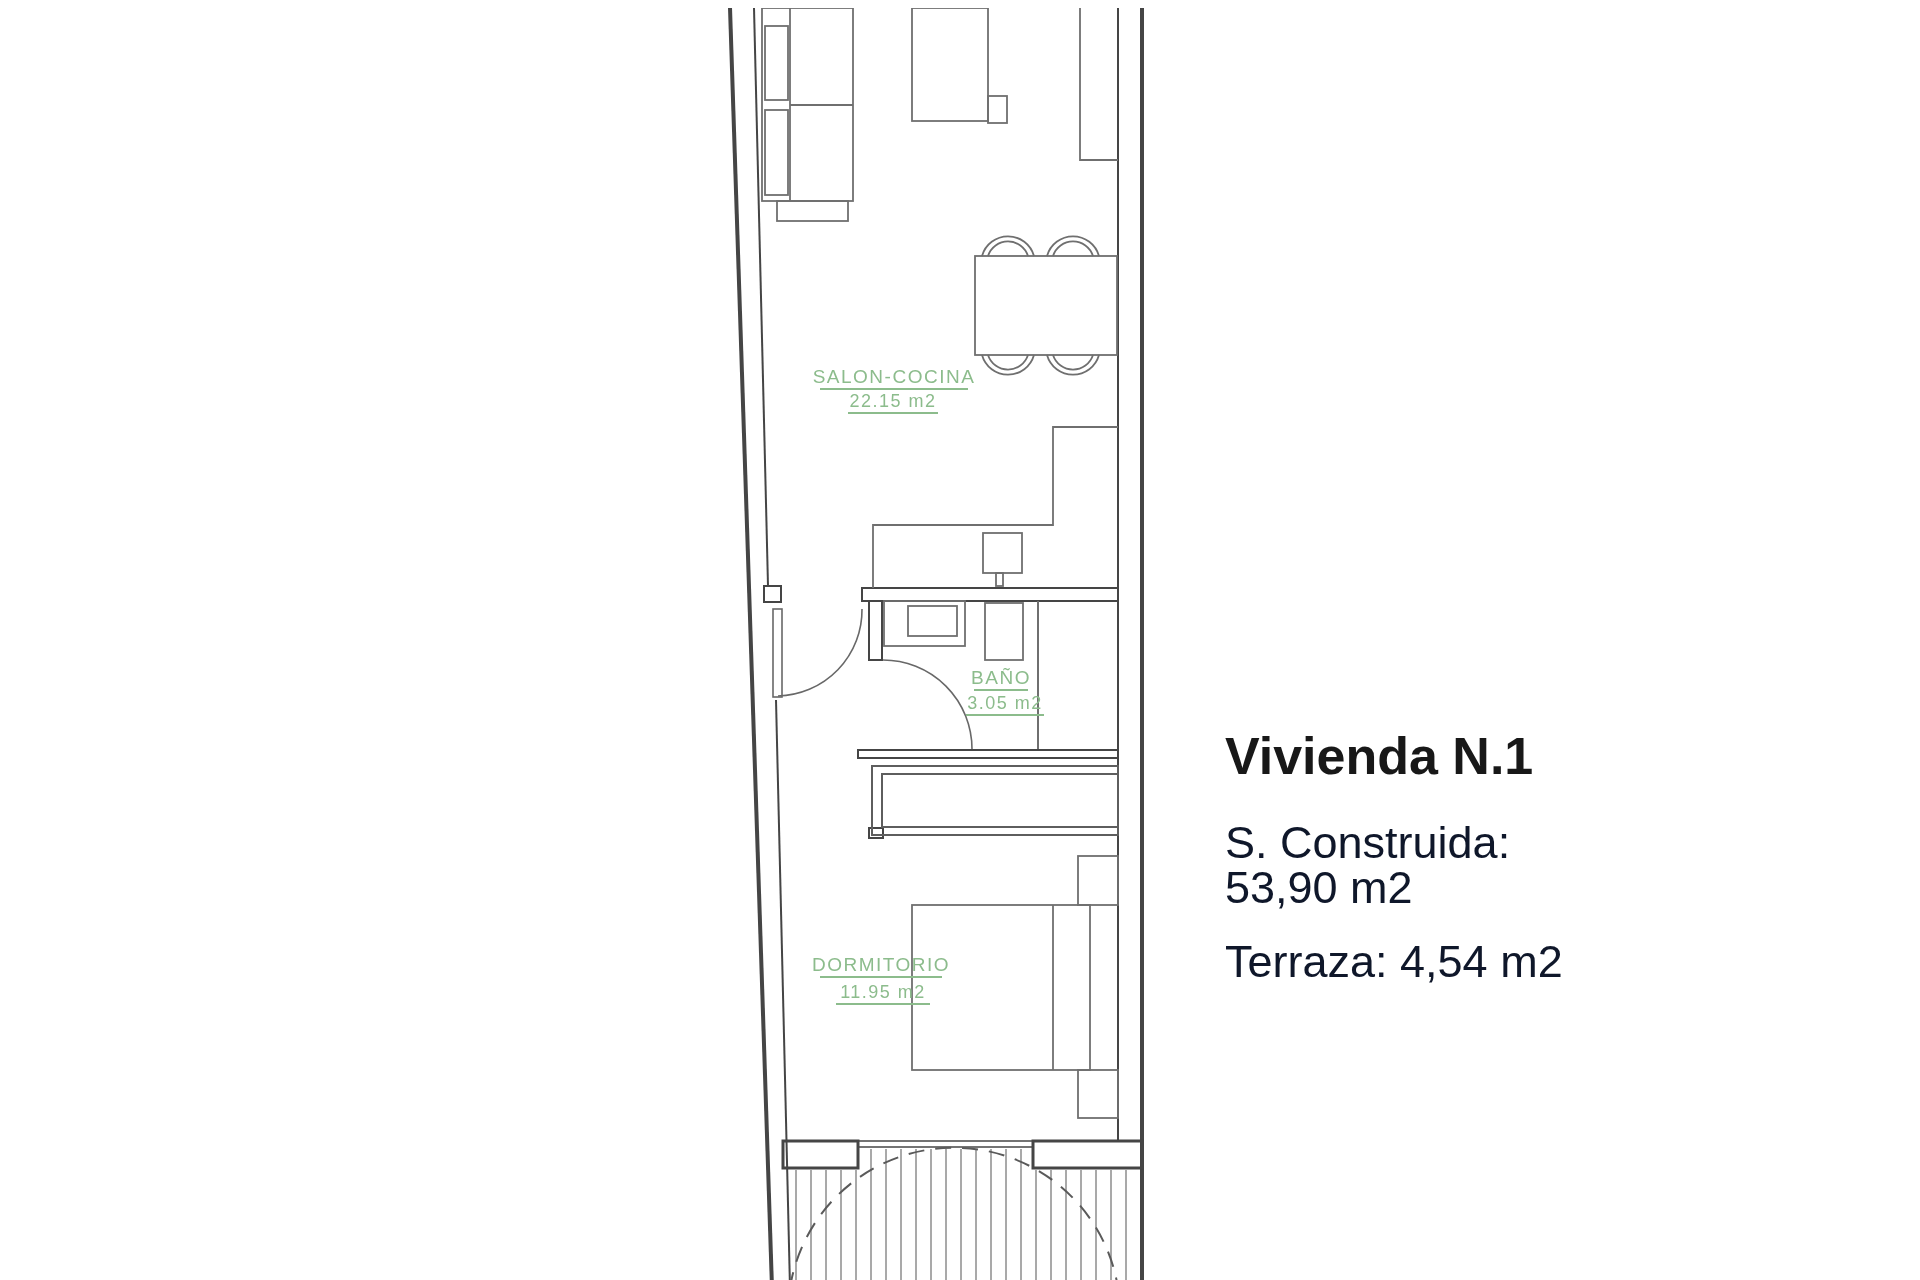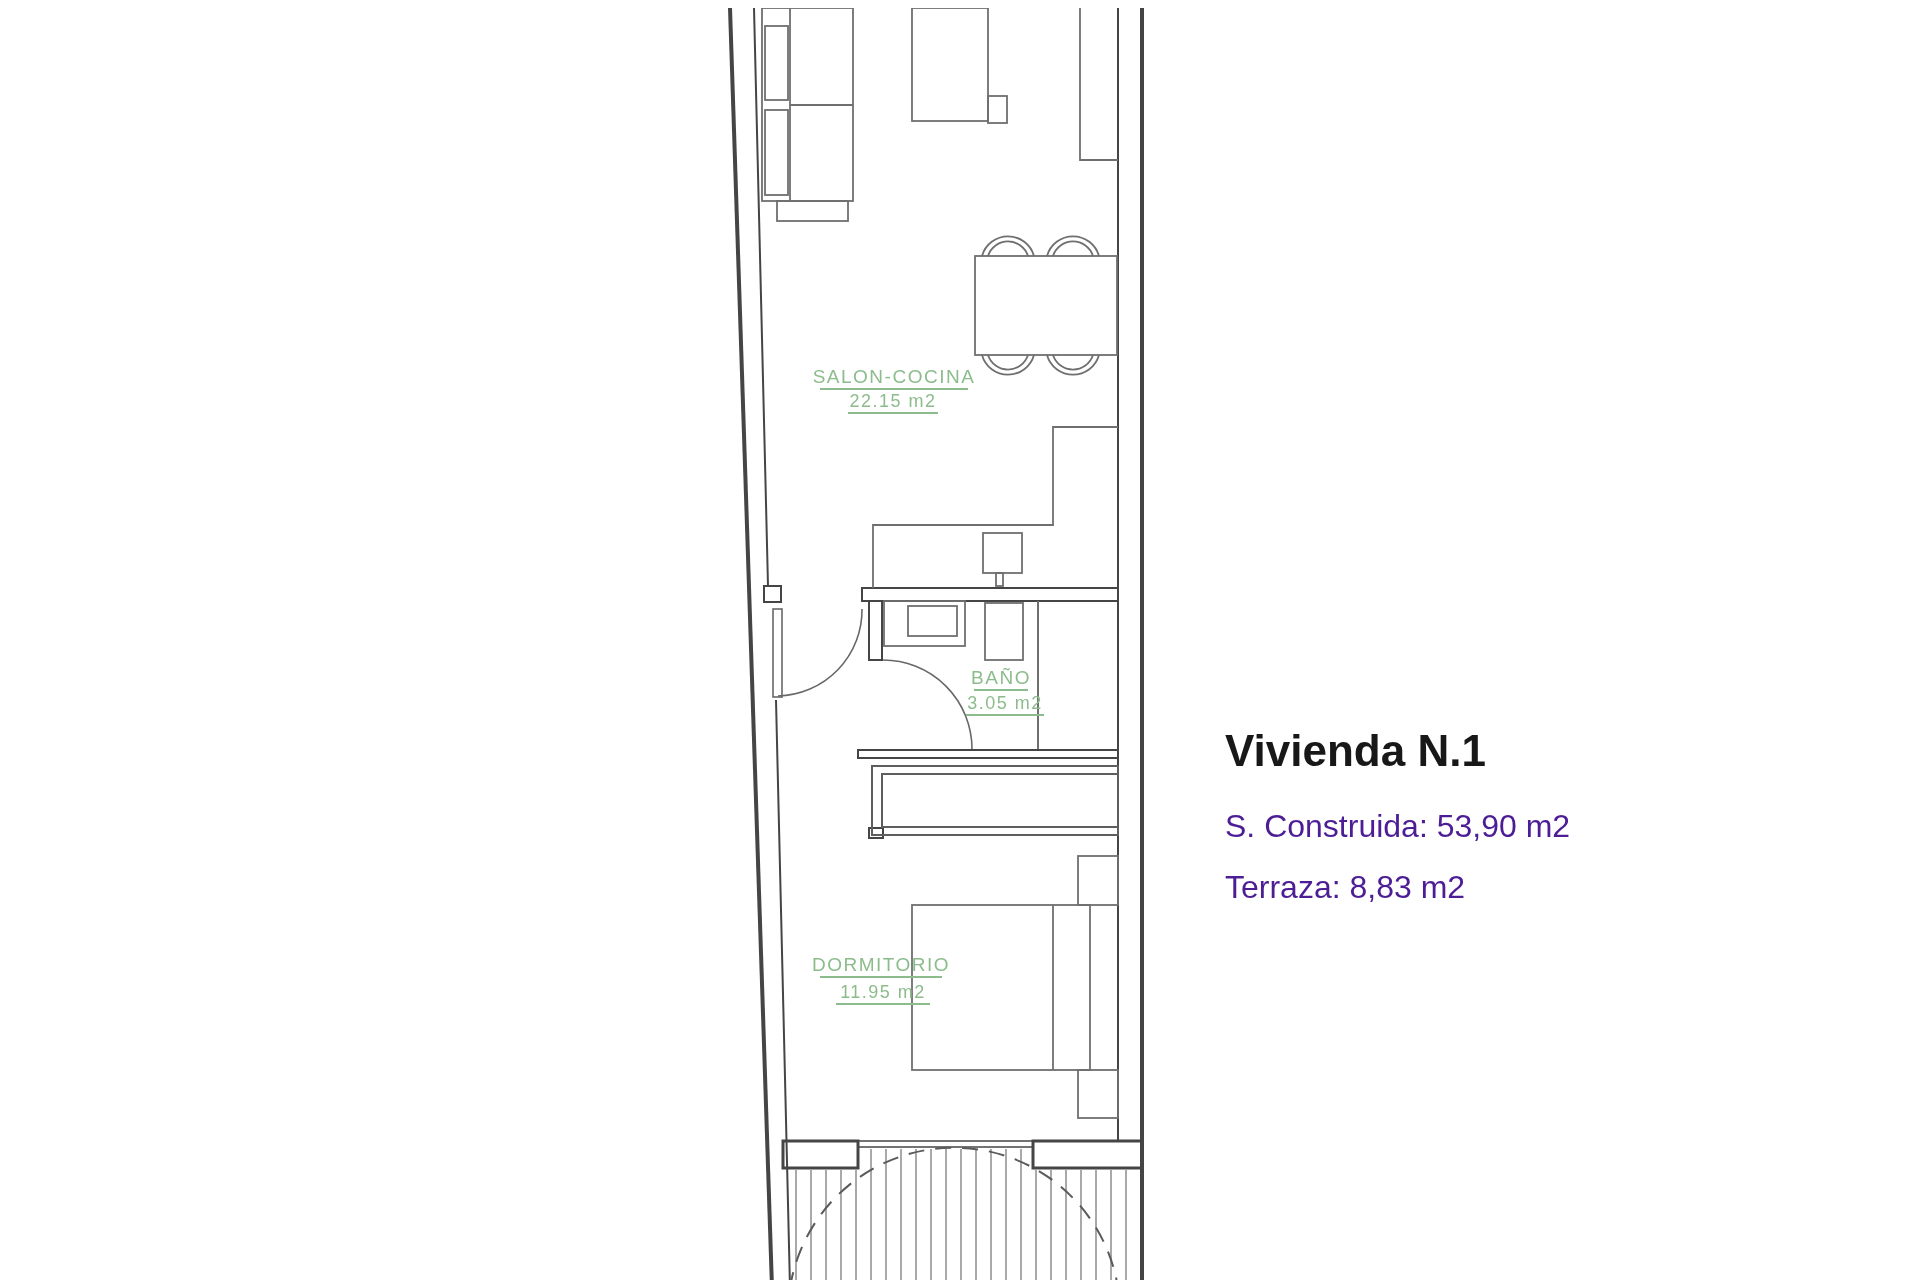--- a/index.html
+++ b/index.html
@@ -4,22 +4,22 @@
 <style>
   html,body{margin:0;padding:0;background:#ffffff;}
   body{width:1920px;height:1280px;position:relative;overflow:hidden;
        font-family:"Liberation Sans", sans-serif;}
   .canvas{position:absolute;left:0;top:8px;width:1608px;height:1280px;}
   svg{position:absolute;left:0;top:0;}
   svg text{font-family:"Liberation Sans", sans-serif;}
   .room-label{fill:#8cbc8c;font-size:19px;letter-spacing:1.5px;text-anchor:middle;}
   .room-area{fill:#8cbc8c;font-size:18px;letter-spacing:1.5px;text-anchor:middle;}
   .info{position:absolute;left:1225px;top:718px;color:#1e1e1e;}
-  .info h1{font-size:44px;font-weight:700;margin:0 0 34px 0;color:#181818;}
-  .info .line{font-size:32px;margin:0 0 29px 0;line-height:1;color:#4c1d95;}
+  .info h1{font-size:52px;font-weight:700;margin:0 0 34px 0;color:#181818;}
+  .info .line{font-size:45px;margin:0 0 29px 0;line-height:1;color:#0f172a;}
 </style>
 </head>
 <body>
 
 <div class="canvas">
 
   <svg width="1920" height="1280" viewBox="0 0 1920 1280">
 
     <defs>
       <pattern id="hatch" width="15" height="20" patternUnits="userSpaceOnUse">
@@ -135,16 +135,16 @@
       <text x="881" y="963" class="room-label">DORMITORIO</text>
       <line x1="820" y1="969" x2="942" y2="969" stroke="#8cbc8c" stroke-width="2"></line>
       <text x="883" y="990" class="room-area">11.95 m2</text>
       <line x1="836" y1="996" x2="930" y2="996" stroke="#8cbc8c" stroke-width="2"></line>
     </g>
   </svg>
 
   <div class="info">
     <h1>Vivienda N.1</h1>
     <div class="line">S. Construida: 53,90 m2</div>
-    <div class="line">Terraza: 8,83 m2</div>
+    <div class="line">Terraza: 4,54 m2</div>
   </div>
 
 </div>
 
 </body></html>

